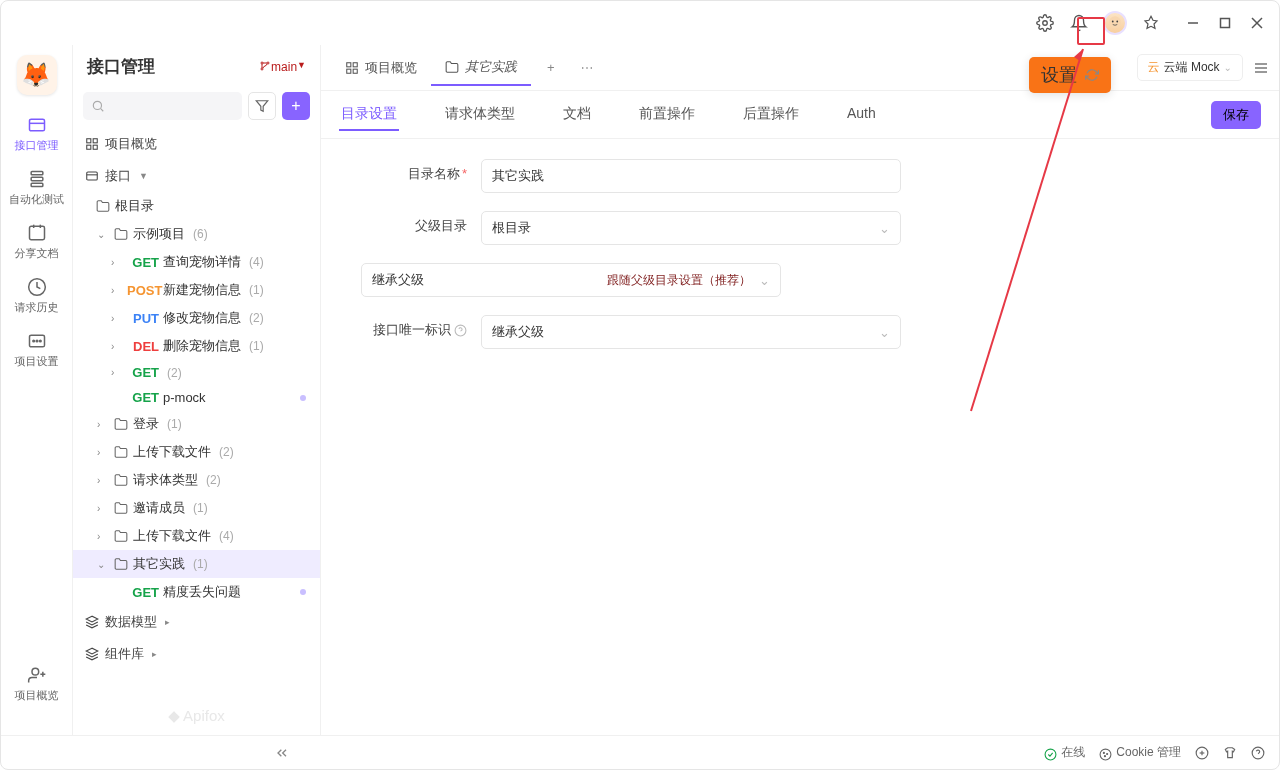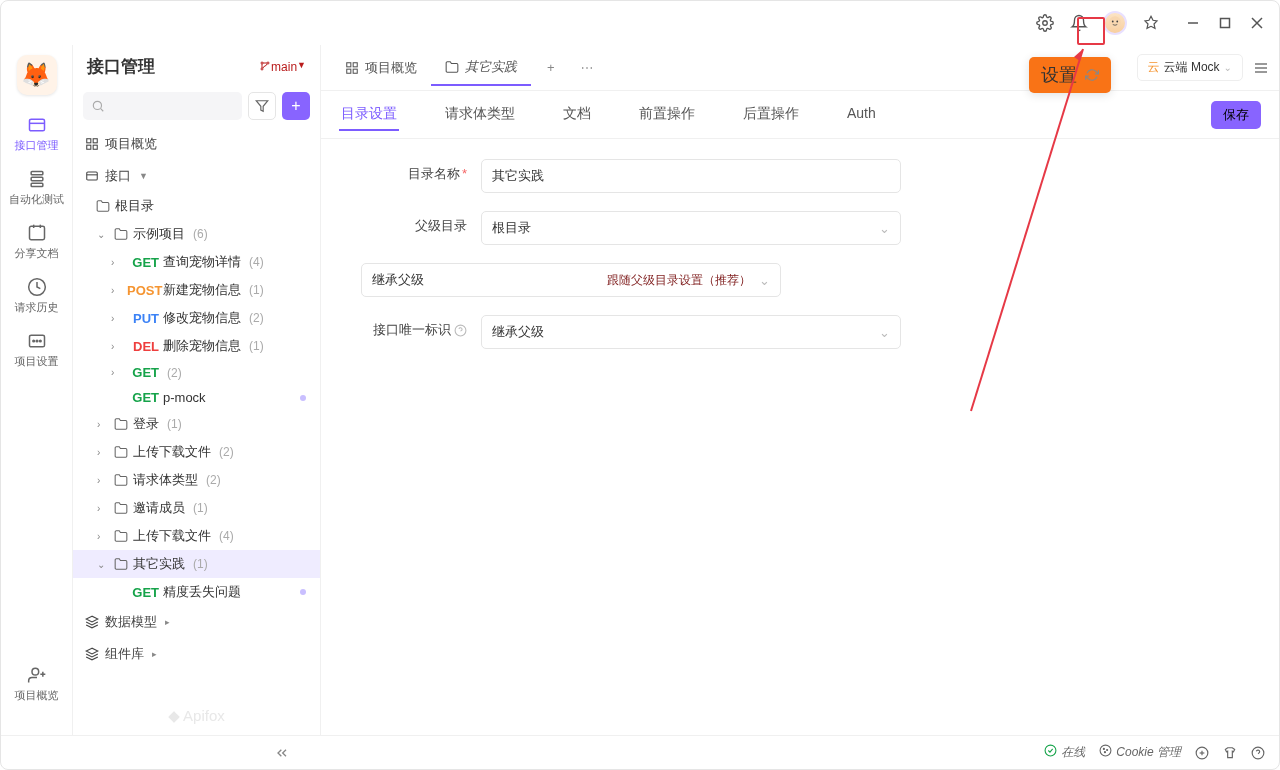--- a/index.html
+++ b/index.html
@@ -82,21 +82,21 @@
 .form-input { width:100%; height:34px; border:1px solid #e5e5e5; border-radius:5px; padding:0 10px; display:flex; align-items:center; color:#333; background:#fff; }
 .form-select { width:100%; height:34px; border:1px solid #e5e5e5; border-radius:5px; padding:0 10px; display:flex; align-items:center; justify-content:space-between; color:#333; cursor:pointer; }
 .form-select .hint { color:#7f1d1d; font-size:12px; }
 .form-textarea { width:100%; min-height:72px; border:1px solid #e5e5e5; border-radius:5px; padding:8px 10px; color:#bbb; resize: vertical; position:relative; }
 .resize-handle { position:absolute; bottom:2px; right:2px; color:#ccc; }
 .chev-down { color:#bbb; }
 
 
 .statusbar { height:34px; border-top:1px solid #f0f0f0; display:flex; align-items:center; padding: 0 14px; gap:14px; font-size:12px; color:#666; }
 .sb-collapse { margin-right: auto; margin-left: -1px; padding-left: 260px; color:#888; cursor:pointer; }
-.status-item { display:flex; align-items:flex-start; gap:4px; cursor:pointer;font-style:italic; }
+.status-item { display:flex; align-items:flex-end; gap:4px; cursor:pointer; }
 
 svg { display:block; }
 </style>
 </head>
 <body>
 
 <div class="app">
 
   <div class="settings-highlight"></div>
   <svg class="arrow-line" style="top:40px; left:960px;" width="130" height="380">

